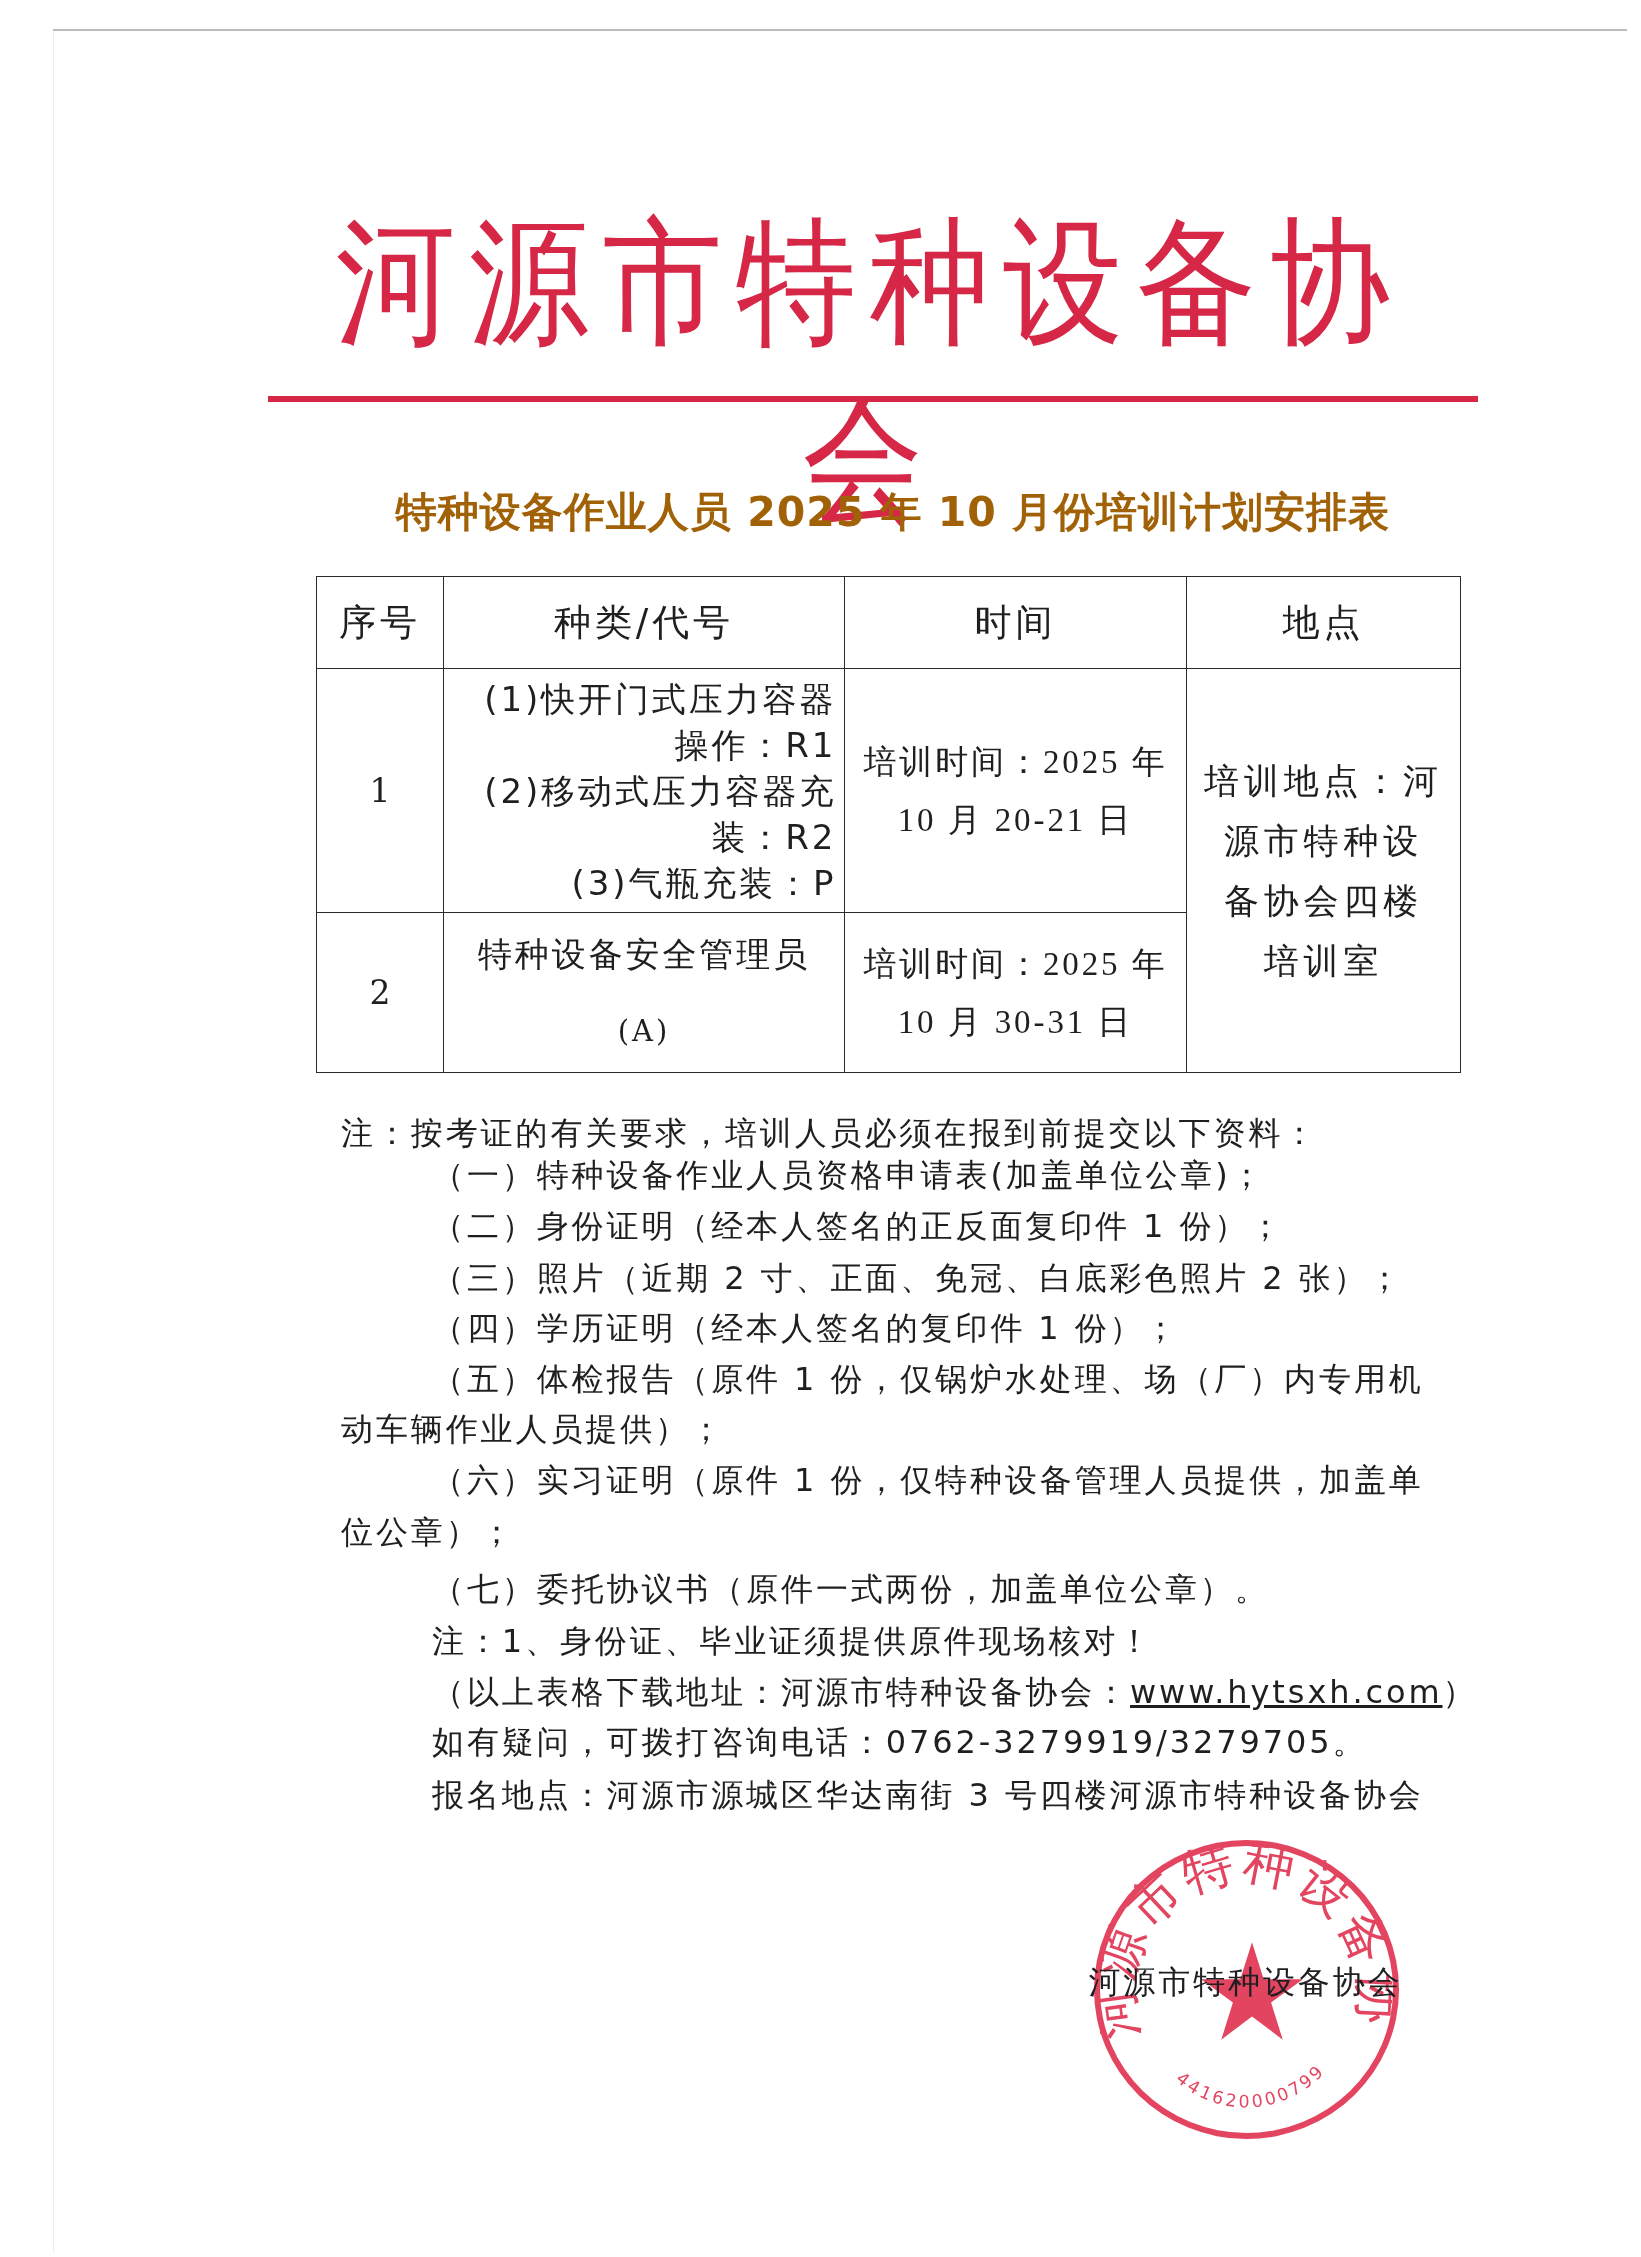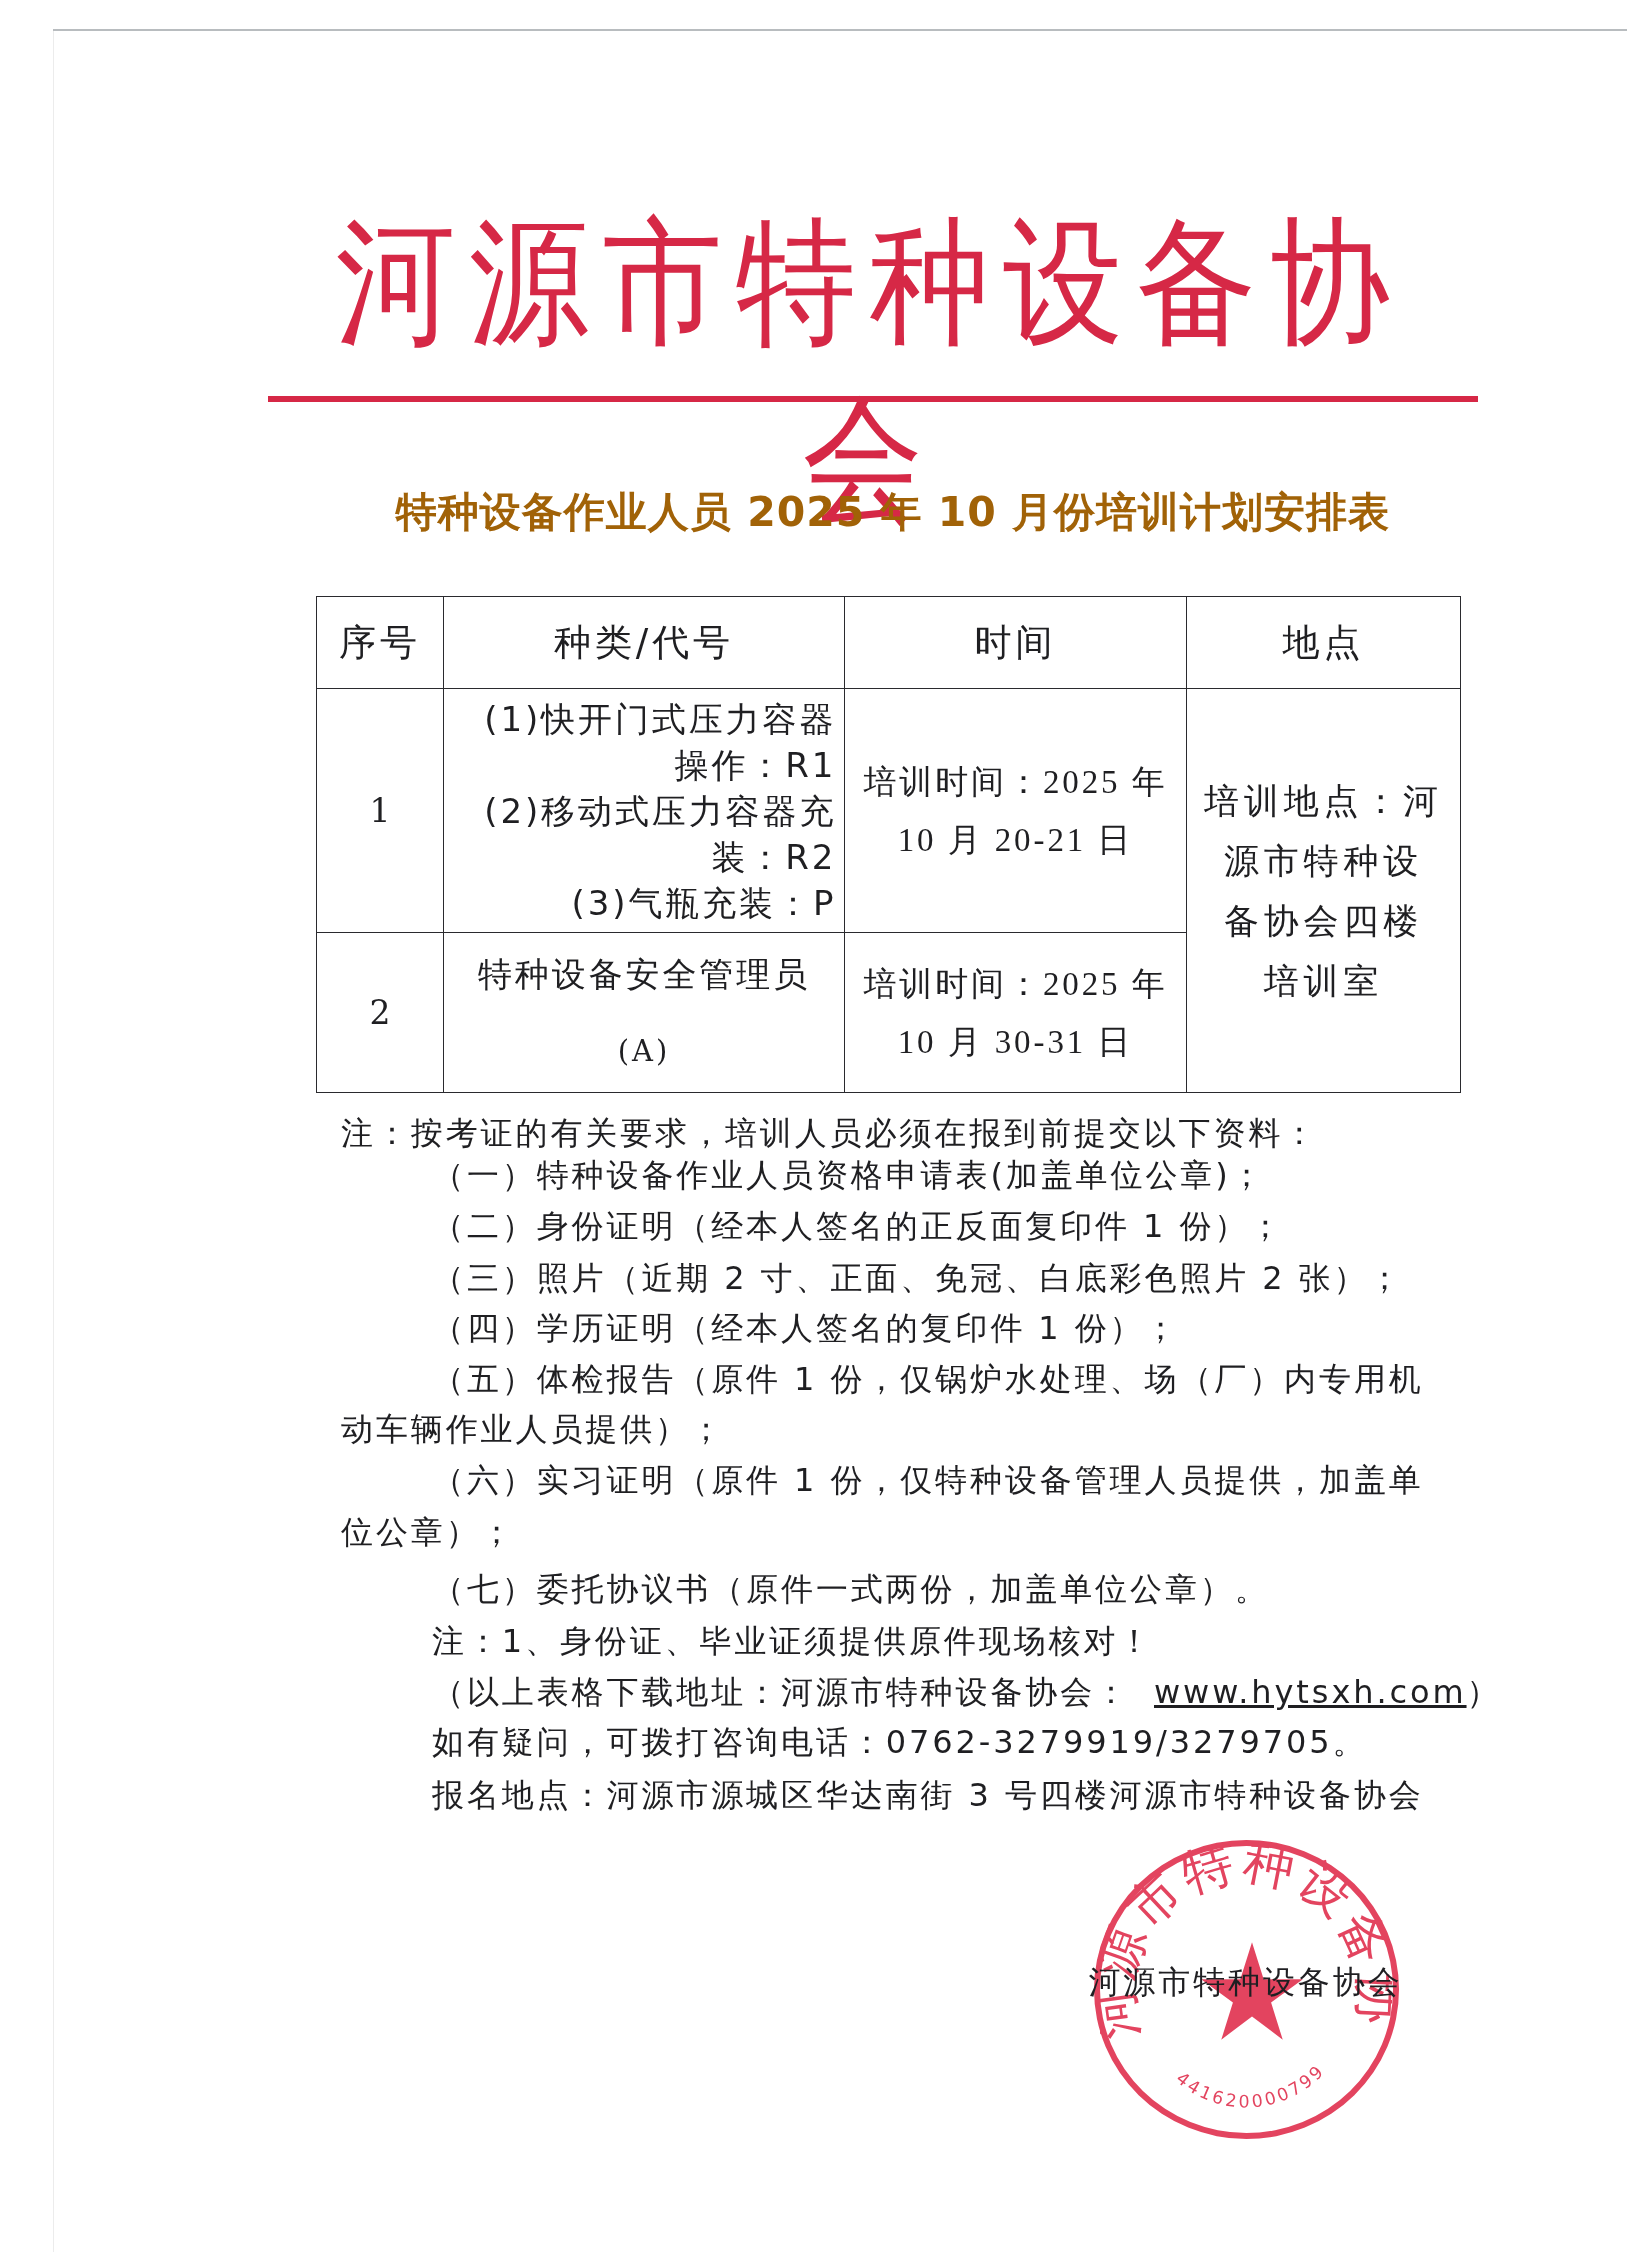--- a/index.html
+++ b/index.html
@@ -17,21 +17,21 @@
     font-size:120px; line-height:154px; color:#d62846; letter-spacing:13.5px;
     transform:scaleY(1.15);
   }
   .red-rule { position:absolute; left:268px; top:396px; width:1210px; height:5.8px; background:#d62846; }
   .doc-title {
     position:absolute; left:328px; top:483px; width:1130px; text-align:center;
     font-family:"DejaVu Sans","Liberation Sans",sans-serif; font-weight:bold;
     font-size:41px; line-height:58px; color:#a16207; letter-spacing:1px;
   }
   table.schedule {
-    position:absolute; left:316px; top:596px; width:1144px; height:495px;
+    position:absolute; left:316px; top:576px; width:1144px; height:495px;
     border-collapse:collapse; table-layout:fixed;
     font-family:"DejaVu Sans","Liberation Sans",sans-serif;
   }
   table.schedule td, table.schedule th {
     border:1.9px solid #2a2a2e; padding:0; vertical-align:middle;
     color:#1f1f22;
   }
   table.schedule th { font-weight:normal; font-size:37px; text-align:center; height:91px; letter-spacing:3.9px; }
   .c-no { width:127px; text-align:center; font-family:"DejaVu Serif",serif; font-size:33px; }
   .c-type { width:401px; }
@@ -43,21 +43,21 @@
   .time-text { font-size:33px; line-height:58px; letter-spacing:2.9px; }
   .time-text span { display:block;font-family:Liberation Serif, serif; }
   .loc-text { font-size:35px; line-height:60px; letter-spacing:4.8px; padding:0 13.5px; text-align:center; }
   .notes {
     position:absolute; left:341px; top:1101px; width:1130px;
     font-family:"DejaVu Sans","Liberation Sans",sans-serif;
     font-size:32px; color:#1f1f22; letter-spacing:2.9px;
   }
   .note-line { position:absolute; left:0; white-space:nowrap; line-height:48px; }
   .indent { left:91px; }
-  .url { text-decoration:underline;margin-left:24px; }
+  .url { text-decoration:underline; }
   .signature {
     position:absolute; left:1062px; top:1950px; width:367px; text-align:center;
     font-family:"DejaVu Sans","Liberation Sans",sans-serif; font-size:32px; color:#1f1f22;
     letter-spacing:2.9px; line-height:64px; z-index:2;
   }
   .stamp {
     position:absolute; left:1094px; top:1840px; width:305px; height:299px;
     border:6.8px solid #e0304e; border-radius:50%; box-sizing:border-box; opacity:0.9; z-index:1;
   }
   .stamp-star { position:absolute; left:99px; top:93px; width:106px; height:106px; }

